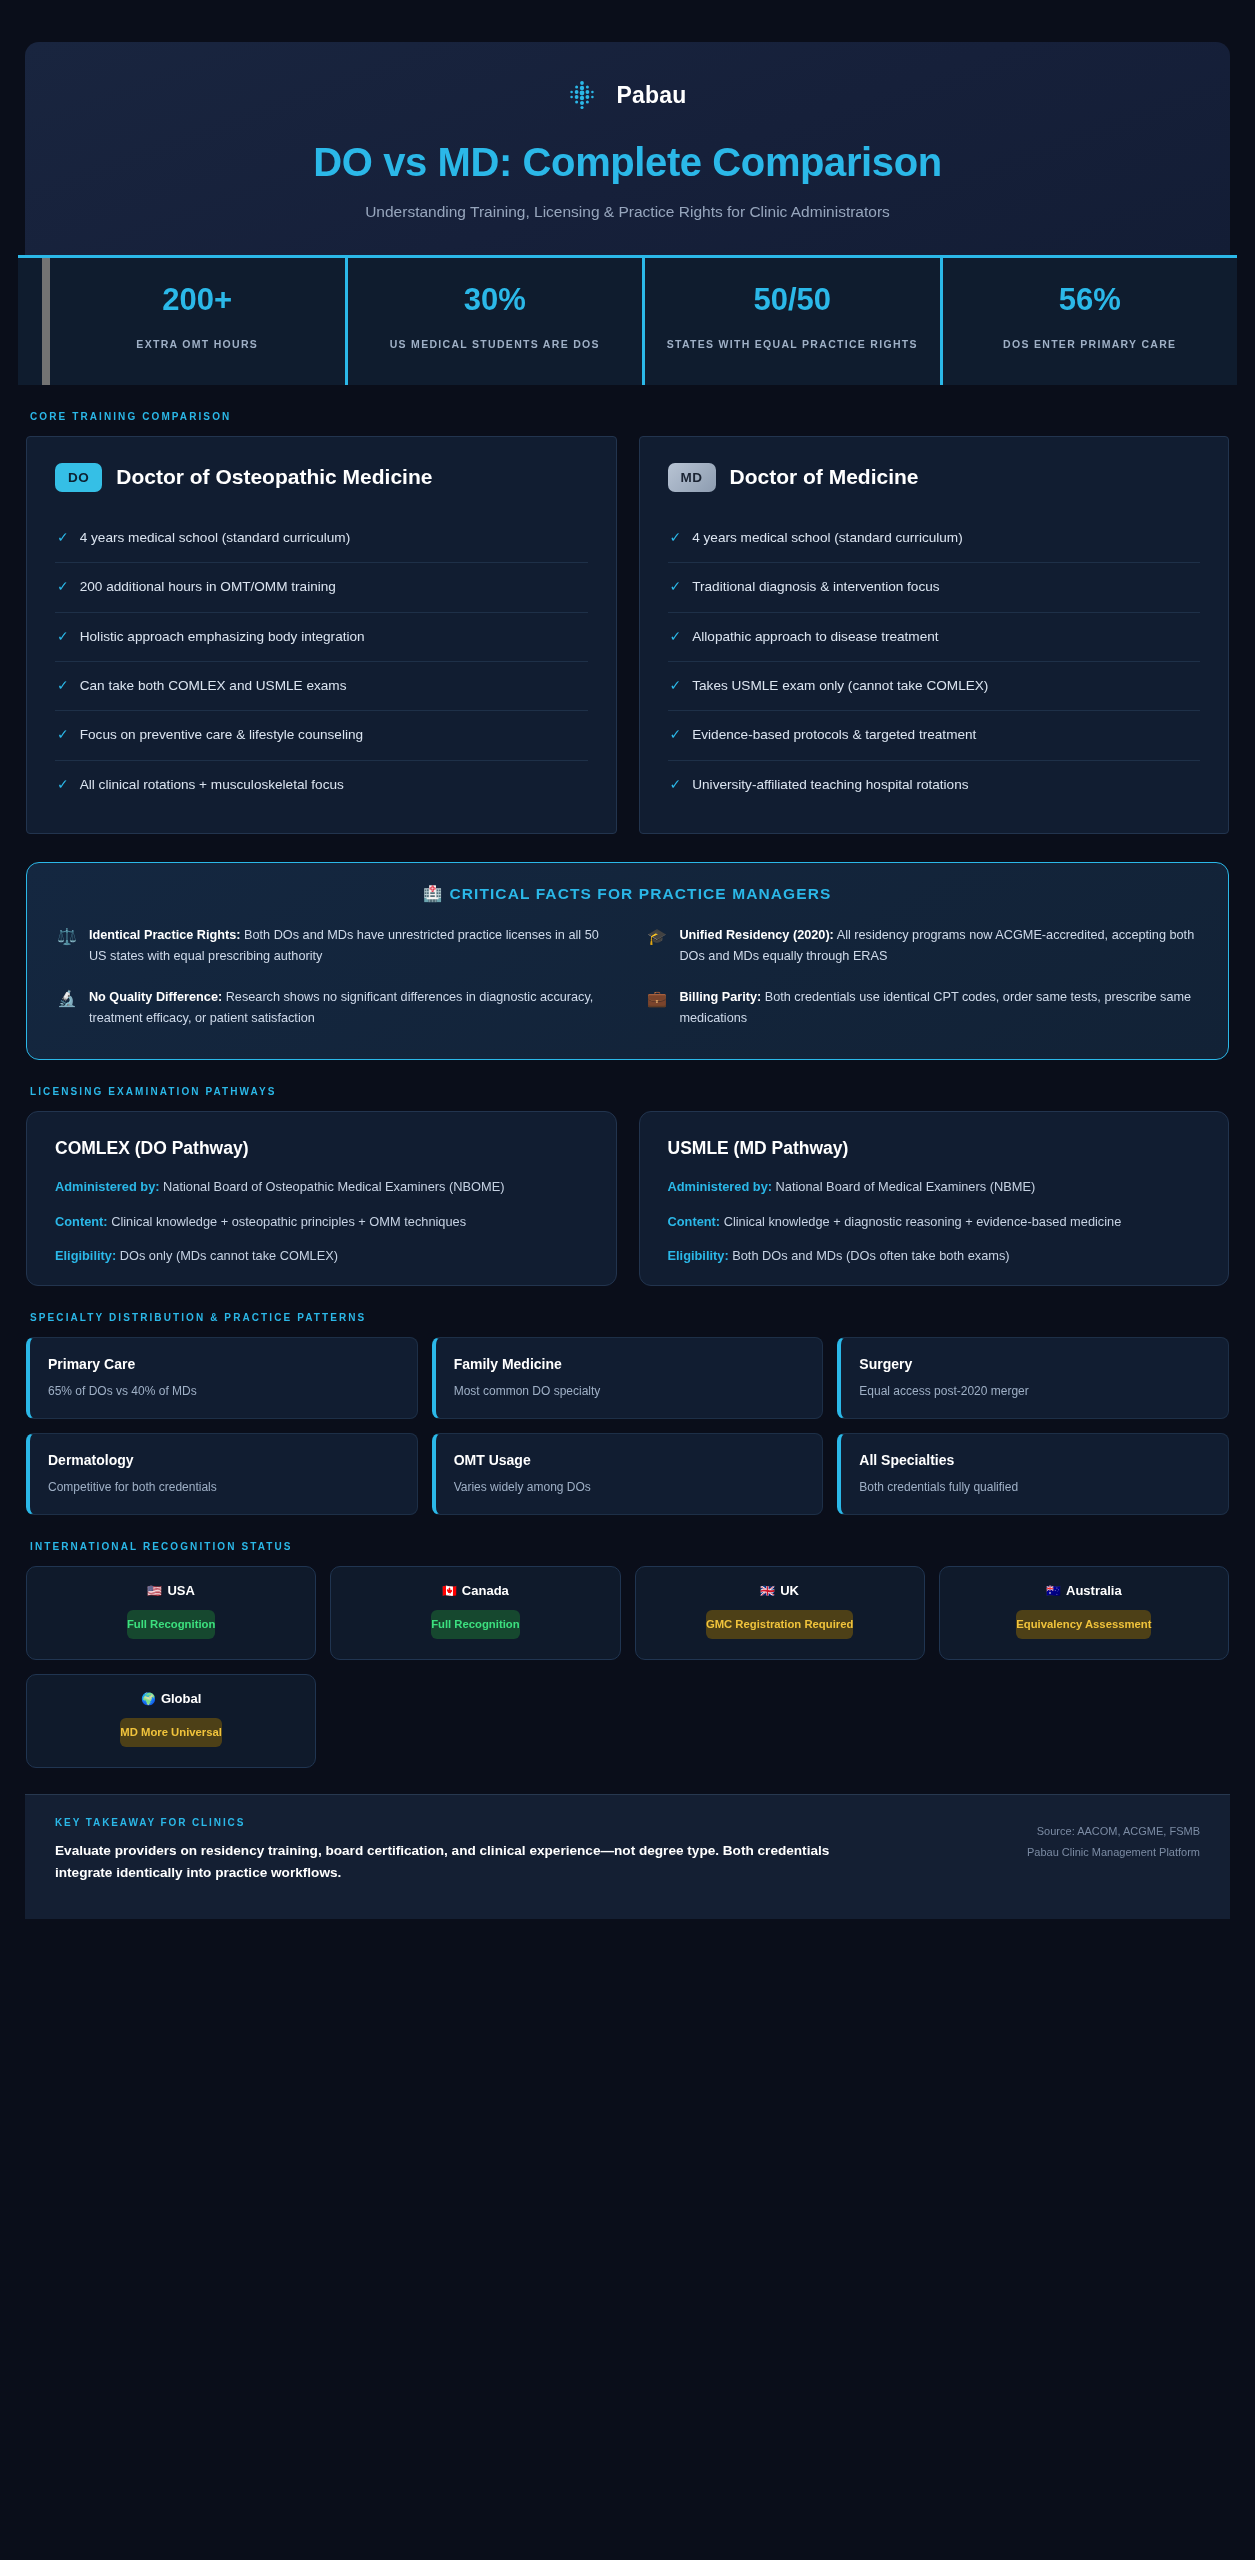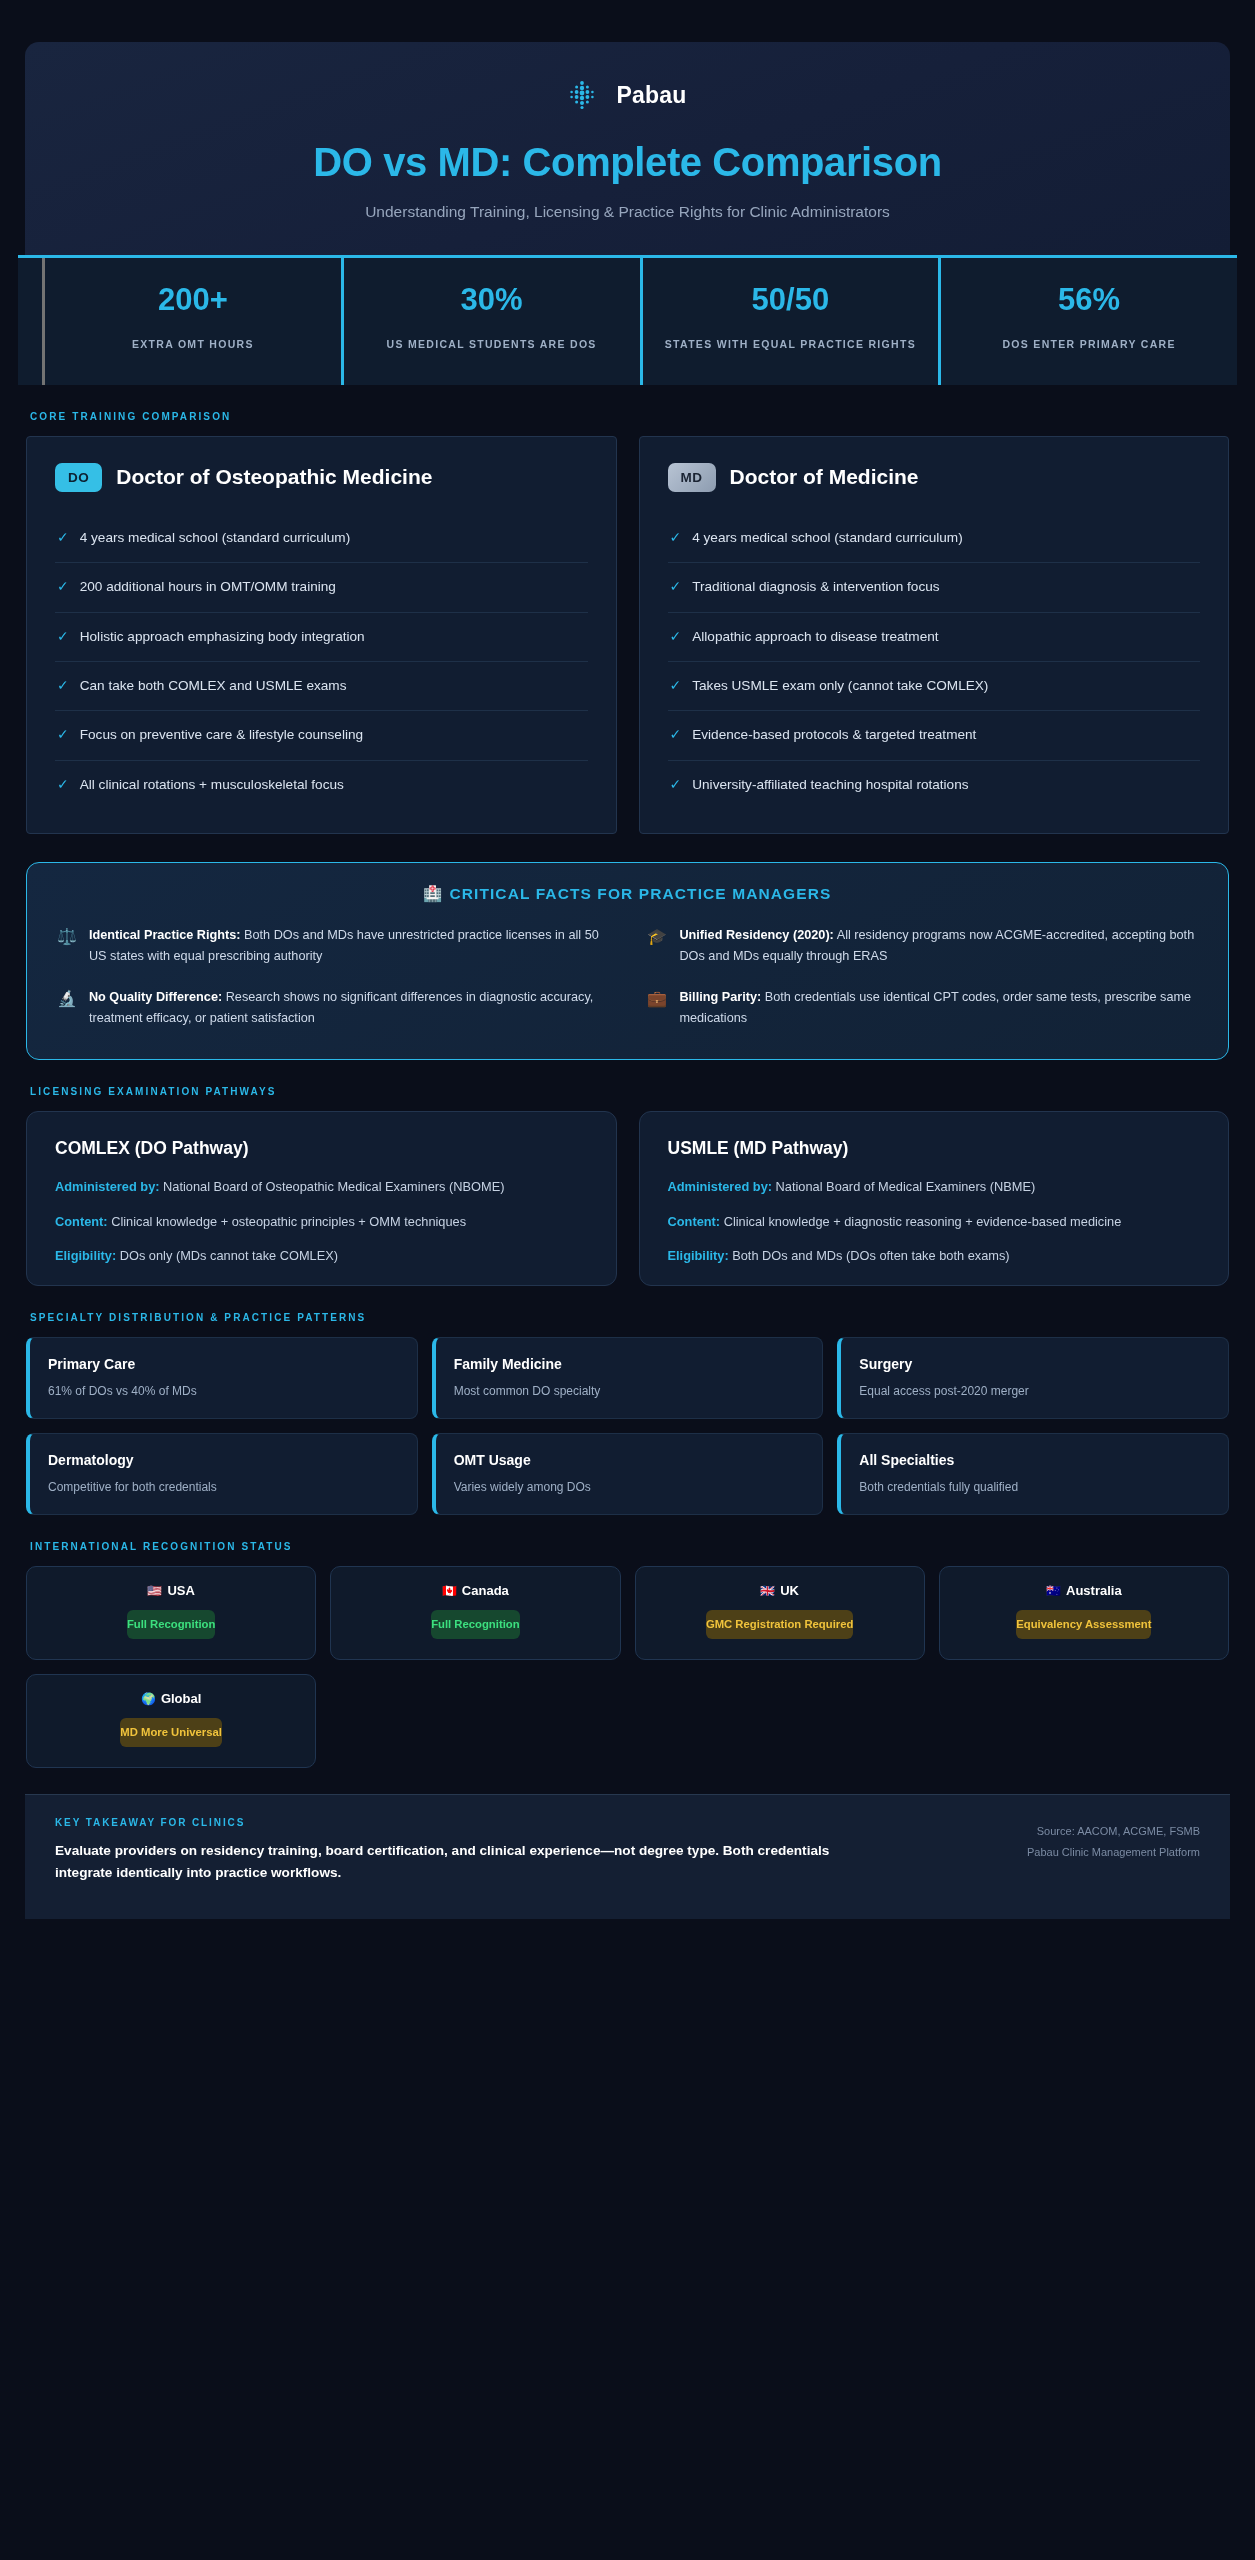--- a/index.html
+++ b/index.html
@@ -35,21 +35,21 @@
     border-top: 3px solid #2bb8e8;
     display: flex;
     background: #0f1c2e;
   }
   .stat {
     flex: 1 1 0;
     border-left: 3px solid #2bb8e8;
     padding: 24px 16px 30px 16px;
     text-align: center;
   }
-  .stat:first-child { border-left: 3px solid #737373; margin-left: 24px; }
+  .stat:first-child { border-left: 8px solid #737373; margin-left: 24px; }
   .stat-value { font-size: 31px; font-weight: 700; color: #2bb8e8; margin-bottom: 17px; }
   .stat-label {
     font-size: 10.5px; letter-spacing: 1.3px; color: #9fb0c6; font-weight: 600;
     text-transform: uppercase; line-height: 1.9;
   }
   .section-label {
     font-size: 10px; font-weight: 700; letter-spacing: 2.1px;
     color: #2bb8e8; text-transform: uppercase;
     margin: 26px 0 14px 30px;
   }
@@ -354,21 +354,21 @@
       <b>Eligibility:</b>
       <span>Both DOs and MDs (DOs often take both exams)</span>
     </div>
   </div>
     </div>
 
   <div class="section-label">SPECIALTY DISTRIBUTION &amp; PRACTICE PATTERNS</div>
   <div class="spec-grid" id="spec-grid">
   <div class="spec-card">
     <div class="spec-name">Primary Care</div>
-    <div class="spec-desc">61% of DOs vs 40% of MDs</div>
+    <div class="spec-desc">65% of DOs vs 40% of MDs</div>
   </div>
   <div class="spec-card">
     <div class="spec-name">Family Medicine</div>
     <div class="spec-desc">Most common DO specialty</div>
   </div>
   <div class="spec-card">
     <div class="spec-name">Surgery</div>
     <div class="spec-desc">Equal access post-2020 merger</div>
   </div>
   <div class="spec-card">

